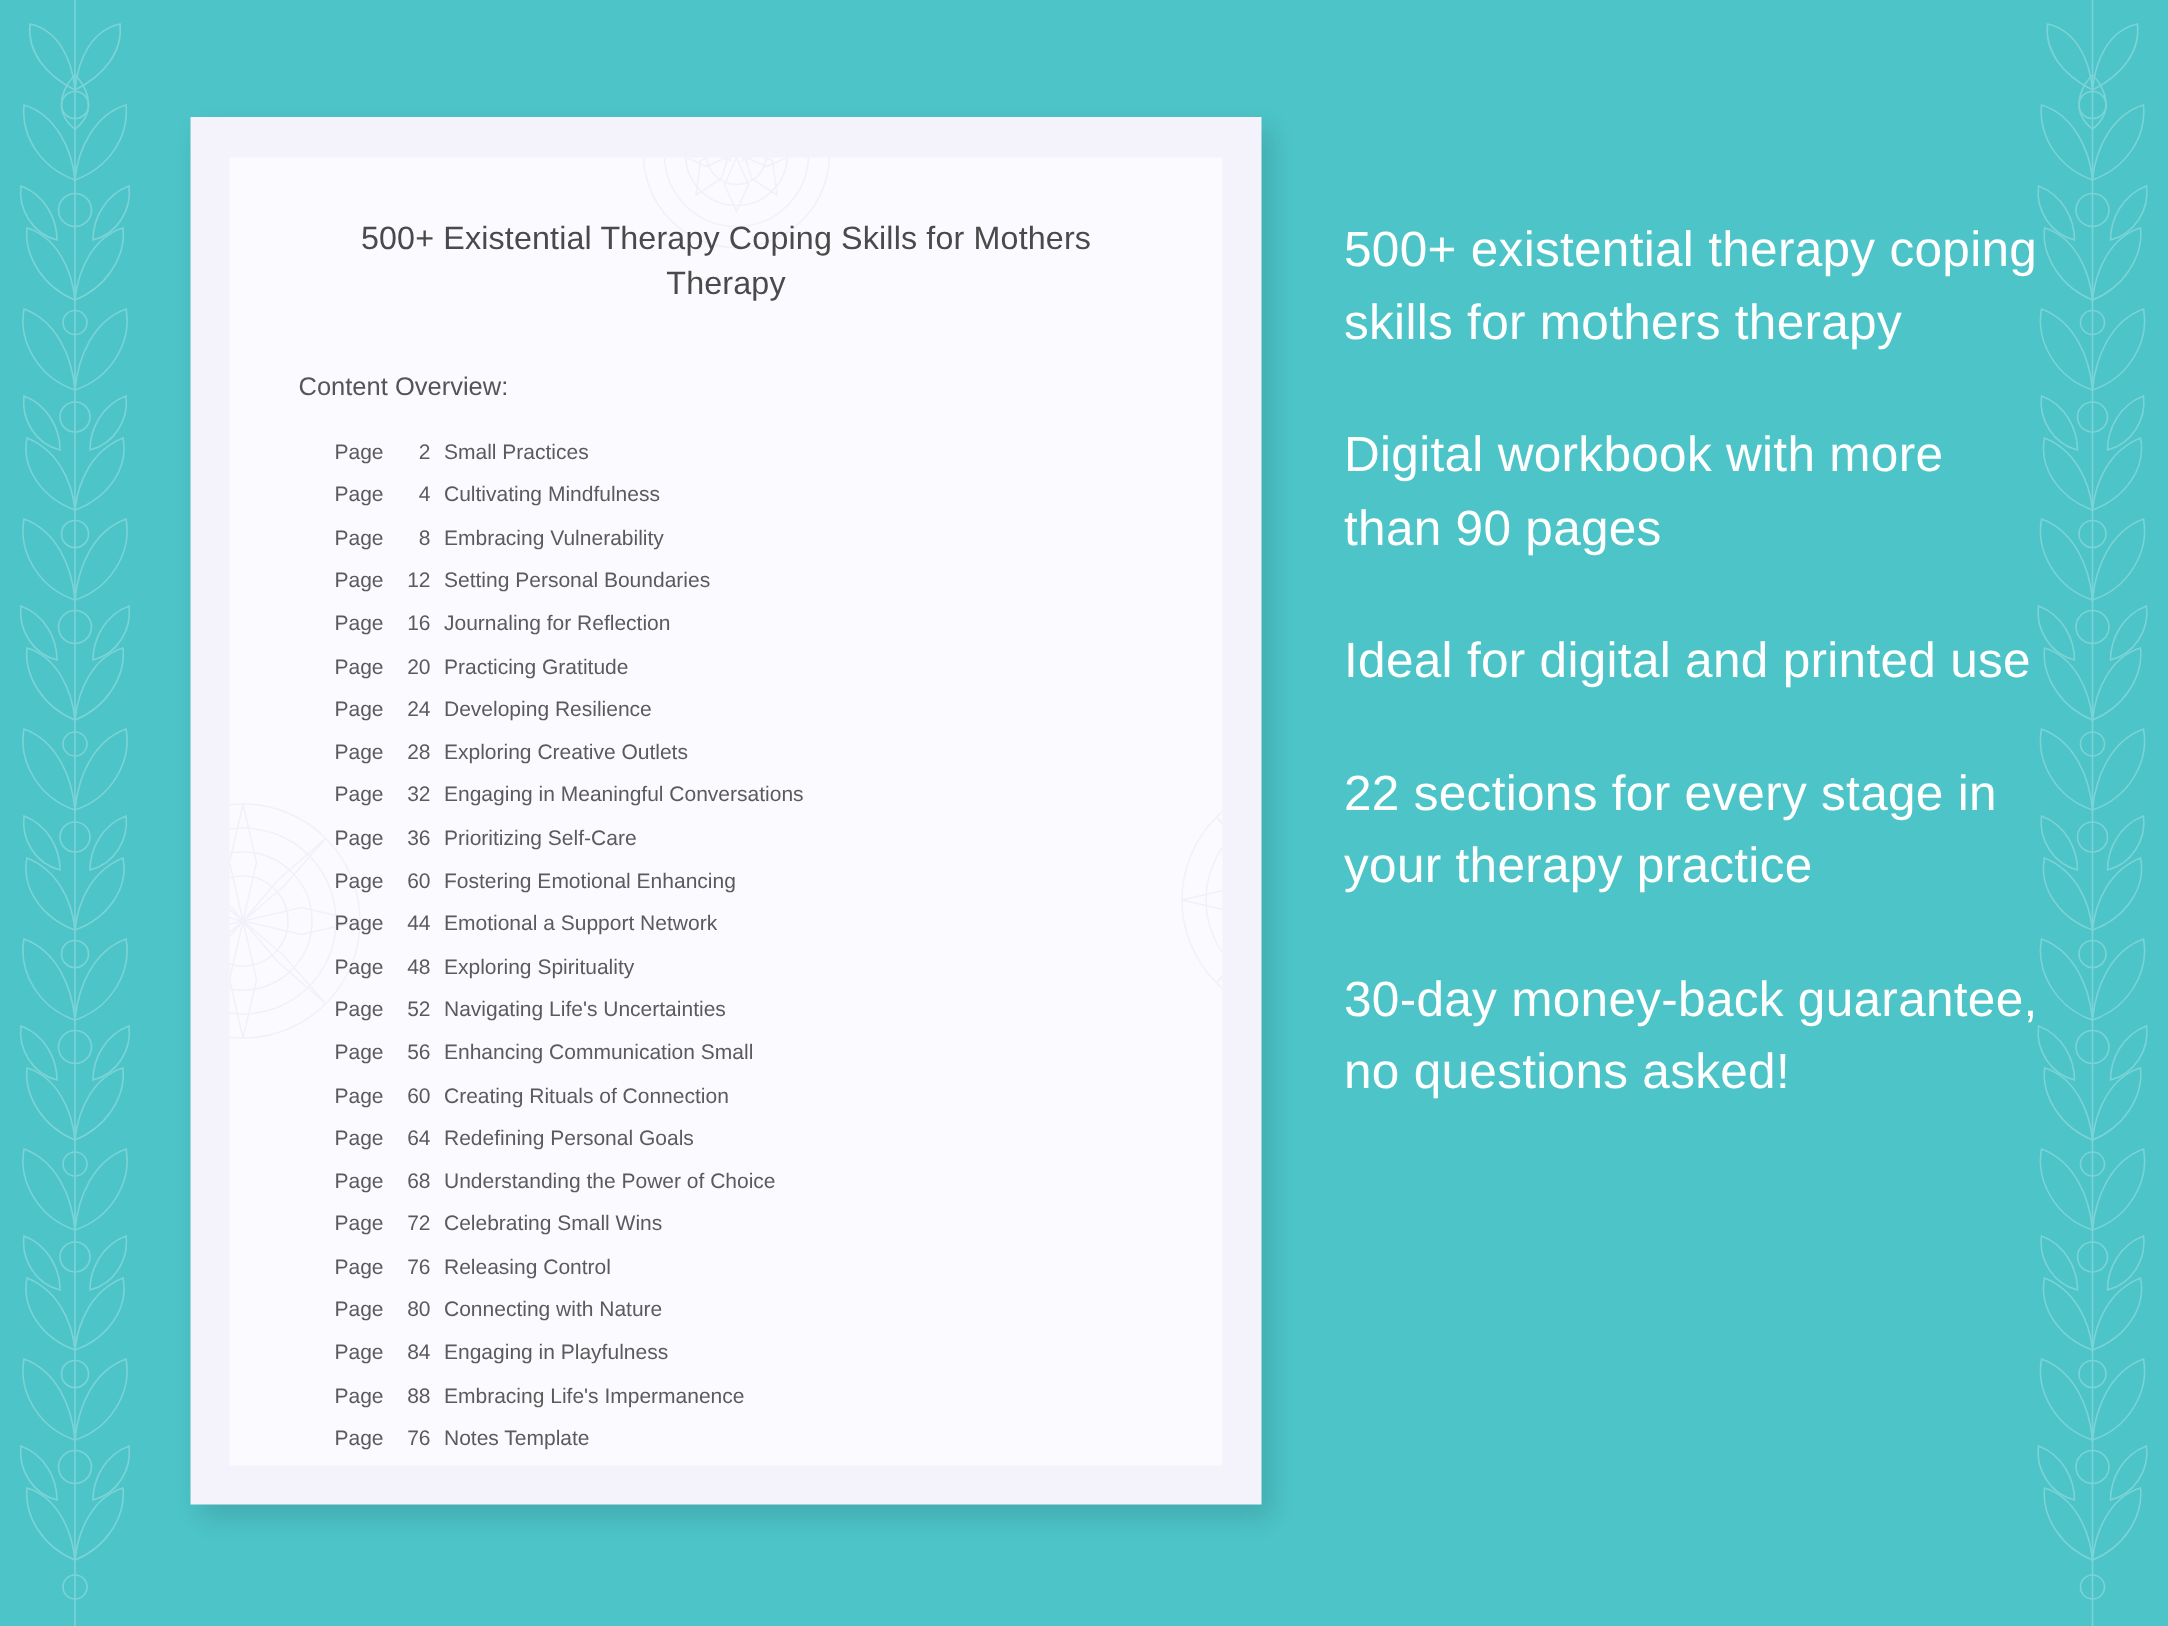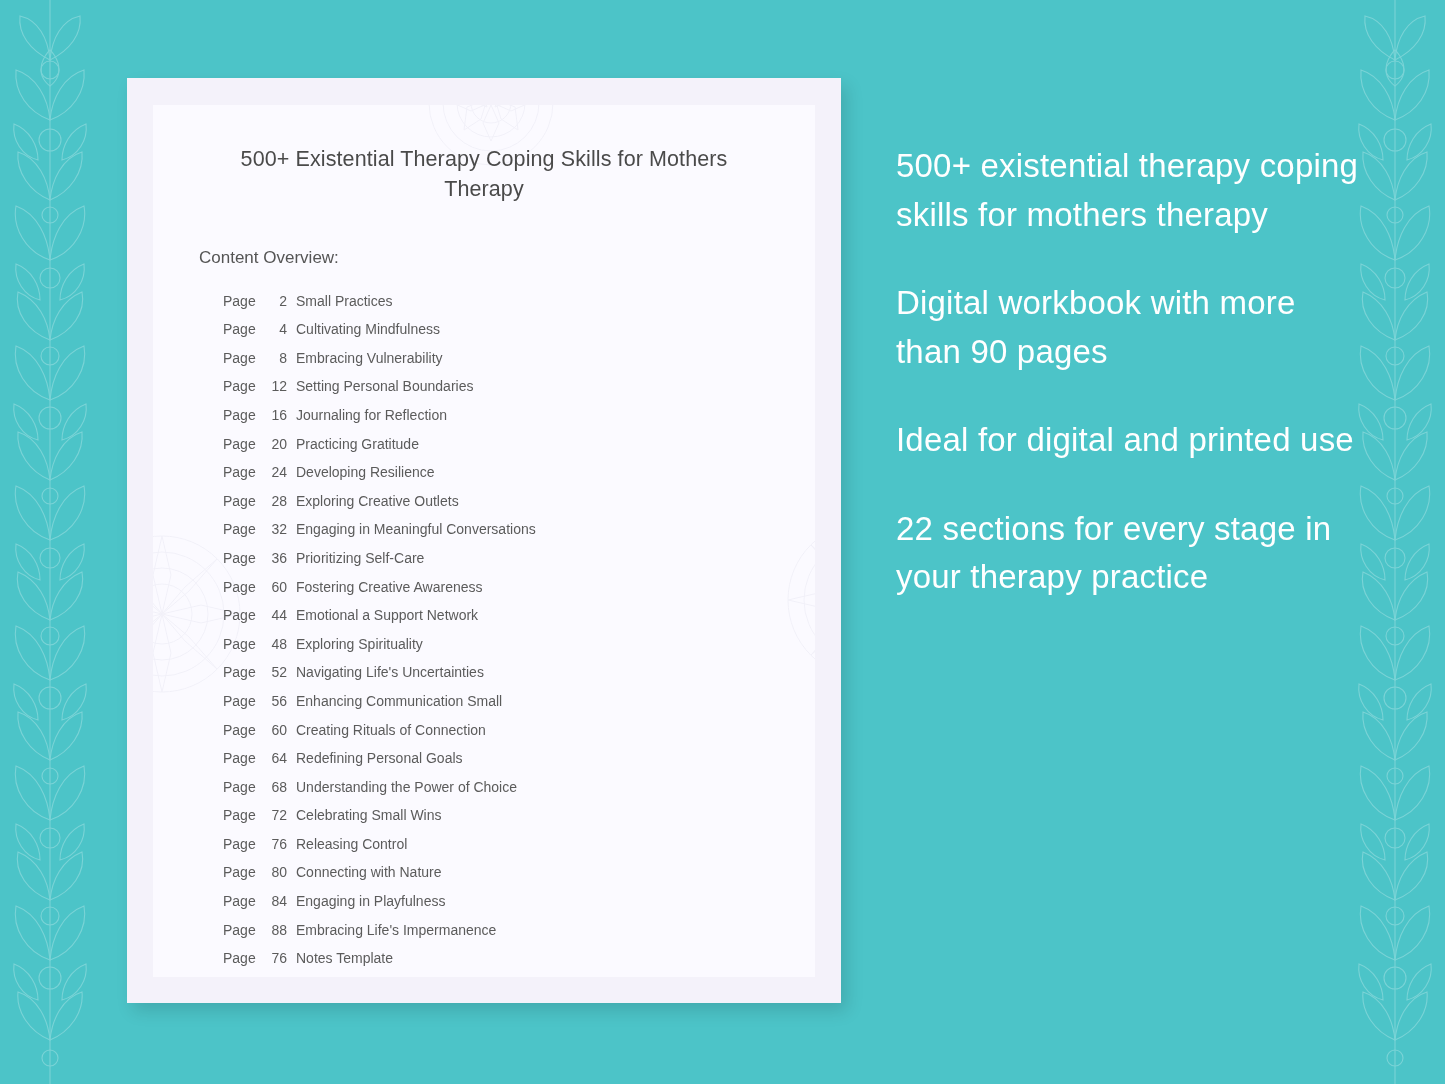--- a/index.html
+++ b/index.html
@@ -375,21 +375,21 @@
 
         <div class="toc-row">
             <span class="toc-page-label">Page</span>
             <span class="toc-page-num">36</span>
             <span class="toc-label">Prioritizing Self-Care</span>
           </div>
 
         <div class="toc-row">
             <span class="toc-page-label">Page</span>
             <span class="toc-page-num">60</span>
-            <span class="toc-label">Fostering Creative Awareness</span>
+            <span class="toc-label">Fostering Emotional Enhancing</span>
           </div>
 
         <div class="toc-row">
             <span class="toc-page-label">Page</span>
             <span class="toc-page-num">44</span>
             <span class="toc-label">Emotional a Support Network</span>
           </div>
 
         <div class="toc-row">
             <span class="toc-page-label">Page</span>
@@ -466,13 +466,14 @@
       </div>
     </div>
   </div>
 </div>
 
 <div class="bullets">
   <div class="bullet">500+ existential therapy coping skills for mothers therapy</div>
   <div class="bullet">Digital workbook with more than 90 pages</div>
   <div class="bullet">Ideal for digital and printed use</div>
   <div class="bullet">22 sections for every stage in your therapy practice</div>
+  <div class="bullet">30-day money-back guarantee, no questions asked!</div>
 </div>
 
 </body></html>

